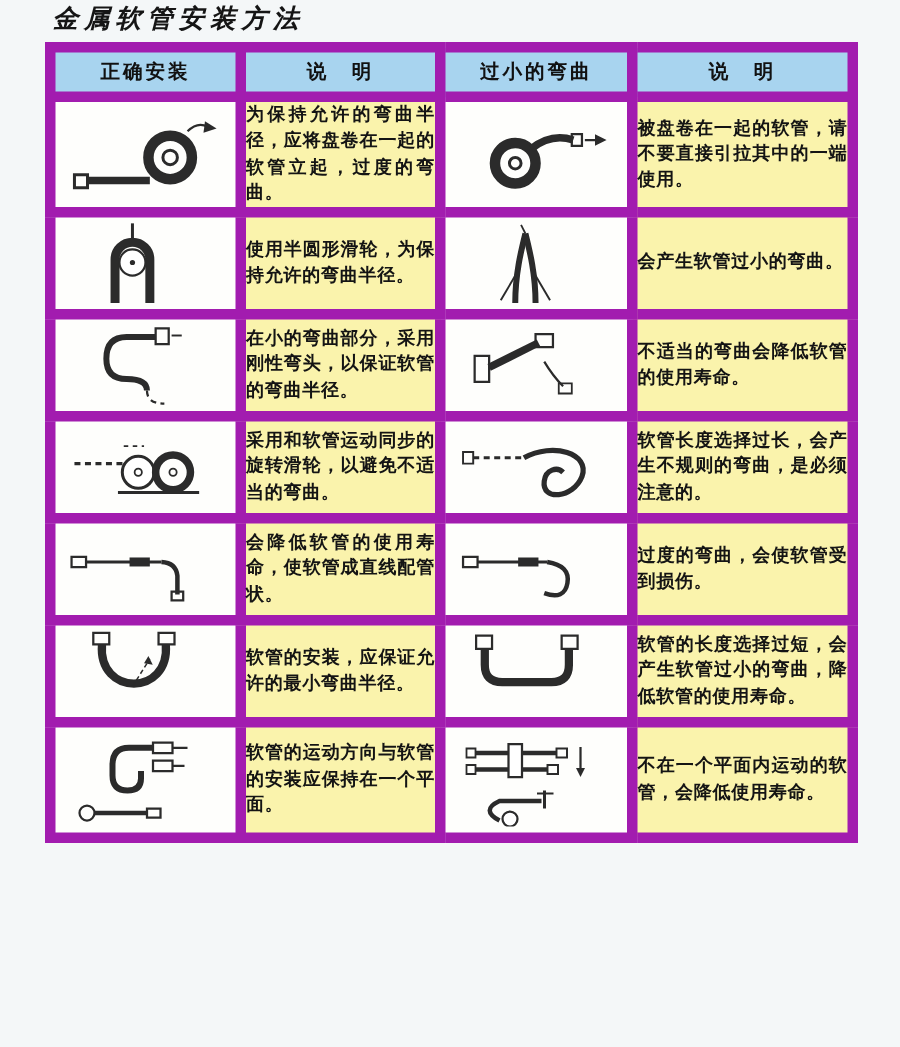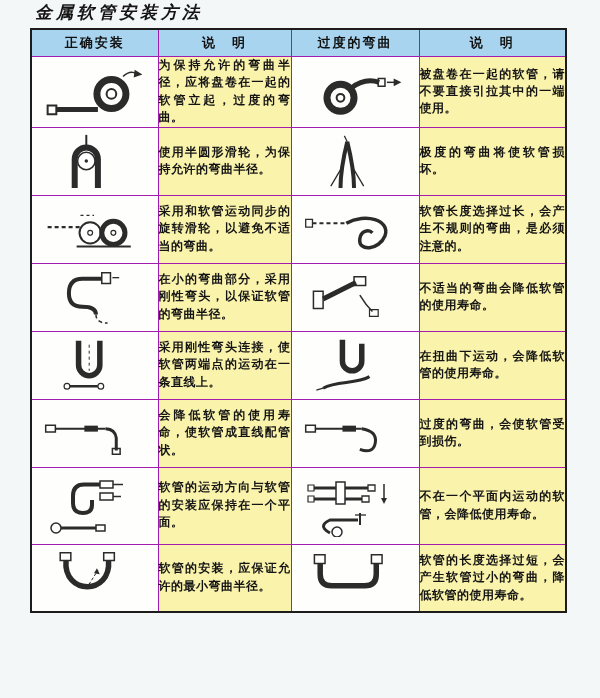--- a/index.html
+++ b/index.html
@@ -31,21 +31,21 @@
   table.install {
     position: absolute;
     left: 30px;
     top: 28px;
     width: 535px;
     border-collapse: collapse;
     table-layout: fixed;
     border: 2px solid #1c1c1c;
   }
   table.install th, table.install td {
-    border: 1px solid #a21caf;
+    border: 7px solid #a21caf;
     padding: 0;
   }
   th.hdr {
     background: #a8d4ef;
     height: 26px;
     font-size: 13px;
     font-weight: bold;
     color: #111;
     text-align: center;
     letter-spacing: 2px;
@@ -82,21 +82,21 @@
     <colgroup>
       <col style="width:127px">
         <col style="width:133px">
         <col style="width:128px">
         <col style="width:147px">
     </colgroup>
     <thead>
       <tr>
         <th class="hdr">正确安装</th>
         <th class="hdr">说　明</th>
-        <th class="hdr">过度的弯曲</th>
+        <th class="hdr">过小的弯曲</th>
         <th class="hdr">说　明</th>
       </tr>
     </thead>
     <tbody>
 
       <tr class="row r1">
         <td class="img-cell">
           <svg class="illus" width="110" height="58" viewBox="0 0 110 60" fill="none" stroke="#2b2b2b">
             <rect x="6" y="44" width="9" height="9" stroke-width="2"></rect>
             <line x1="15" y1="48" x2="58" y2="48" stroke-width="5"></line>
@@ -132,21 +132,43 @@
         <td class="desc-cell">使用半圆形滑轮，为保持允许的弯曲半径。</td>
         <td class="img-cell">
           <svg class="illus" width="110" height="58" viewBox="0 0 110 60" fill="none" stroke="#2b2b2b">
             <path d="M40 58 C40 38 44 22 47 10" stroke-width="4"></path>
             <path d="M54 58 C54 38 50 22 47 10" stroke-width="4"></path>
             <line x1="30" y1="56" x2="43" y2="34" stroke-width="1.3"></line>
             <line x1="64" y1="56" x2="51" y2="34" stroke-width="1.3"></line>
             <path d="M44 4 l3 6" stroke-width="1.2"></path>
           </svg>
         </td>
-        <td class="desc-cell">极度的弯曲将使软管损坏。</td>
+        <td class="desc-cell">会产生软管过小的弯曲。</td>
+      </tr>
+
+      <tr class="row">
+        <td class="img-cell">
+          <svg class="illus" width="110" height="58" viewBox="0 0 110 60" fill="none" stroke="#2b2b2b">
+            <rect x="62" y="5" width="9" height="11" stroke-width="1.5"></rect>
+            <path d="M62 11 H42 Q28 11 28 26 Q28 40 42 40 Q56 40 56 48" stroke-width="4"></path>
+            <path d="M56 48 Q56 57 68 57" stroke-width="1.5" stroke-dasharray="4 3"></path>
+            <line x1="73" y1="10" x2="80" y2="10" stroke-width="1.3"></line>
+          </svg>
+        </td>
+        <td class="desc-cell">在小的弯曲部分，采用刚性弯头，以保证软管的弯曲半径。</td>
+        <td class="img-cell">
+          <svg class="illus" width="110" height="58" viewBox="0 0 110 60" fill="none" stroke="#2b2b2b">
+            <rect x="12" y="24" width="10" height="18" stroke-width="1.5"></rect>
+            <path d="M22 32 L56 15" stroke-width="5"></path>
+            <rect x="54" y="9" width="12" height="9" stroke-width="1.5"></rect>
+            <path d="M60 28 Q66 38 73 45" stroke-width="1.5"></path>
+            <rect x="70" y="43" width="9" height="7" stroke-width="1.2"></rect>
+          </svg>
+        </td>
+        <td class="desc-cell">不适当的弯曲会降低软管的使用寿命。</td>
       </tr>
 
       <tr class="row">
         <td class="img-cell">
           <svg class="illus" width="110" height="58" viewBox="0 0 110 60" fill="none" stroke="#2b2b2b">
             <line x1="6" y1="28" x2="40" y2="28" stroke-width="2.2" stroke-dasharray="4 3"></line>
             <line x1="40" y1="16" x2="54" y2="16" stroke-width="1.2" stroke-dasharray="3 3"></line>
             <circle cx="50" cy="34" r="11" stroke-width="2" fill="#ffffff"></circle>
             <circle cx="50" cy="34" r="2.5" stroke-width="1.2"></circle>
             <circle cx="74" cy="34" r="12" stroke-width="5"></circle>
@@ -158,63 +180,21 @@
         <td class="img-cell">
           <svg class="illus" width="110" height="58" viewBox="0 0 110 60" fill="none" stroke="#2b2b2b">
             <rect x="4" y="20" width="7" height="8" stroke-width="1.3"></rect>
             <line x1="11" y1="24" x2="46" y2="24" stroke-width="2" stroke-dasharray="4 3"></line>
             <path d="M46 24 C66 13 92 21 86 37 C80 52 58 54 60 40 C61 32 69 30 73 34" stroke-width="3.5"></path>
           </svg>
         </td>
         <td class="desc-cell">软管长度选择过长，会产生不规则的弯曲，是必须注意的。</td>
       </tr>
 
-      <tr class="row">
-        <td class="img-cell">
-          <svg class="illus" width="110" height="58" viewBox="0 0 110 60" fill="none" stroke="#2b2b2b">
-            <rect x="62" y="5" width="9" height="11" stroke-width="1.5"></rect>
-            <path d="M62 11 H42 Q28 11 28 26 Q28 40 42 40 Q56 40 56 48" stroke-width="4"></path>
-            <path d="M56 48 Q56 57 68 57" stroke-width="1.5" stroke-dasharray="4 3"></path>
-            <line x1="73" y1="10" x2="80" y2="10" stroke-width="1.3"></line>
-          </svg>
-        </td>
-        <td class="desc-cell">在小的弯曲部分，采用刚性弯头，以保证软管的弯曲半径。</td>
-        <td class="img-cell">
-          <svg class="illus" width="110" height="58" viewBox="0 0 110 60" fill="none" stroke="#2b2b2b">
-            <rect x="12" y="24" width="10" height="18" stroke-width="1.5"></rect>
-            <path d="M22 32 L56 15" stroke-width="5"></path>
-            <rect x="54" y="9" width="12" height="9" stroke-width="1.5"></rect>
-            <path d="M60 28 Q66 38 73 45" stroke-width="1.5"></path>
-            <rect x="70" y="43" width="9" height="7" stroke-width="1.2"></rect>
-          </svg>
-        </td>
-        <td class="desc-cell">不适当的弯曲会降低软管的使用寿命。</td>
-      </tr>
-
-
-      <tr class="row">
-        <td class="img-cell">
-          <svg class="illus" width="110" height="58" viewBox="0 0 110 60" fill="none" stroke="#2b2b2b">
-            <path d="M38 5 V30 A11 11 0 0 0 60 30 V5" stroke-width="5.5"></path>
-            <line x1="49" y1="9" x2="49" y2="36" stroke-width="1" stroke-dasharray="3 3"></line>
-            <circle cx="26" cy="52" r="3" stroke-width="1.2"></circle>
-            <line x1="29" y1="52" x2="58" y2="52" stroke-width="2.5"></line>
-            <circle cx="61" cy="52" r="3" stroke-width="1.2"></circle>
-          </svg>
-        </td>
-        <td class="desc-cell">采用刚性弯头连接，使软管两端点的运动在一条直线上。</td>
-        <td class="img-cell">
-          <svg class="illus" width="110" height="58" viewBox="0 0 110 60" fill="none" stroke="#2b2b2b">
-            <path d="M42 4 V26 A10 10 0 0 0 62 26 V8" stroke-width="5.5"></path>
-            <path d="M22 54 C36 46 56 50 70 42" stroke-width="3"></path>
-            <path d="M15 56 l7 -2" stroke-width="1.2"></path>
-          </svg>
-        </td>
-        <td class="desc-cell">在扭曲下运动，会降低软管的使用寿命。</td>
-      </tr>
+
 
       <tr class="row">
         <td class="img-cell">
           <svg class="illus" width="110" height="58" viewBox="0 0 110 60" fill="none" stroke="#2b2b2b">
             <rect x="4" y="22" width="10" height="7" stroke-width="1.5"></rect>
             <line x1="14" y1="25.5" x2="66" y2="25.5" stroke-width="2"></line>
             <line x1="44" y1="25.5" x2="58" y2="25.5" stroke-width="6"></line>
             <path d="M66 25.5 Q76 26 77 35 L77 48" stroke-width="3"></path>
             <rect x="73" y="46" width="8" height="6" stroke-width="1.5"></rect>
           </svg>
@@ -222,20 +202,41 @@
         <td class="desc-cell">会降低软管的使用寿命，使软管成直线配管状。</td>
         <td class="img-cell">
           <svg class="illus" width="110" height="58" viewBox="0 0 110 60" fill="none" stroke="#2b2b2b">
             <rect x="4" y="22" width="10" height="7" stroke-width="1.5"></rect>
             <line x1="14" y1="25.5" x2="62" y2="25.5" stroke-width="2"></line>
             <line x1="42" y1="25.5" x2="56" y2="25.5" stroke-width="6"></line>
             <path d="M62 25.5 Q78 28 76 40 Q74 52 60 47" stroke-width="3"></path>
           </svg>
         </td>
         <td class="desc-cell">过度的弯曲，会使软管受到损伤。</td>
+      </tr>
+
+      <tr class="row">
+        <td class="img-cell">
+          <svg class="illus" width="110" height="58" viewBox="0 0 110 60" fill="none" stroke="#2b2b2b">
+            <rect x="19" y="4" width="11" height="8" stroke-width="1.5"></rect>
+            <rect x="64" y="4" width="11" height="8" stroke-width="1.5"></rect>
+            <path d="M25 12 C22 48 72 48 69 12" stroke-width="5.5"></path>
+            <path d="M46 41 L58 22" stroke-width="1" stroke-dasharray="3 2"></path>
+            <polygon points="57,20 60,26 54,25" fill="#2b2b2b" stroke="none"></polygon>
+          </svg>
+        </td>
+        <td class="desc-cell">软管的安装，应保证允许的最小弯曲半径。</td>
+        <td class="img-cell">
+          <svg class="illus" width="110" height="58" viewBox="0 0 110 60" fill="none" stroke="#2b2b2b">
+            <rect x="13" y="6" width="11" height="9" stroke-width="1.5"></rect>
+            <rect x="72" y="6" width="11" height="9" stroke-width="1.5"></rect>
+            <path d="M19 15 V26 Q19 38 31 38 H65 Q77 38 77 26 V15" stroke-width="5.5"></path>
+          </svg>
+        </td>
+        <td class="desc-cell">软管的长度选择过短，会产生软管过小的弯曲，降低软管的使用寿命。</td>
       </tr>
 
       <tr class="row r9">
         <td class="img-cell">
           <svg class="illus" width="110" height="62" viewBox="0 0 110 62" fill="none" stroke="#2b2b2b">
             <rect x="60" y="6" width="13" height="7" stroke-width="1.5"></rect>
             <line x1="73" y1="9.5" x2="83" y2="9.5" stroke-width="1.5"></line>
             <rect x="60" y="18" width="13" height="7" stroke-width="1.5"></rect>
             <line x1="73" y1="21.5" x2="81" y2="21.5" stroke-width="1.5"></line>
             <path d="M60 9.5 H44 Q33 9.5 33 21 V28 Q33 38 43 38 Q52 38 52 30 V25" stroke-width="4"></path>
@@ -260,36 +261,15 @@
             <polygon points="81,23 87,23 84,29" fill="#2b2b2b" stroke="none"></polygon>
             <path d="M30 58 Q17 51 30 45 H58" stroke-width="3"></path>
             <circle cx="37" cy="57" r="5" stroke-width="1.5" fill="#ffffff"></circle>
             <line x1="60" y1="38" x2="60" y2="50" stroke-width="2"></line>
             <line x1="55" y1="40" x2="66" y2="40" stroke-width="1.3"></line>
           </svg>
         </td>
         <td class="desc-cell">不在一个平面内运动的软管，会降低使用寿命。</td>
       </tr>
 
-      <tr class="row">
-        <td class="img-cell">
-          <svg class="illus" width="110" height="58" viewBox="0 0 110 60" fill="none" stroke="#2b2b2b">
-            <rect x="19" y="4" width="11" height="8" stroke-width="1.5"></rect>
-            <rect x="64" y="4" width="11" height="8" stroke-width="1.5"></rect>
-            <path d="M25 12 C22 48 72 48 69 12" stroke-width="5.5"></path>
-            <path d="M46 41 L58 22" stroke-width="1" stroke-dasharray="3 2"></path>
-            <polygon points="57,20 60,26 54,25" fill="#2b2b2b" stroke="none"></polygon>
-          </svg>
-        </td>
-        <td class="desc-cell">软管的安装，应保证允许的最小弯曲半径。</td>
-        <td class="img-cell">
-          <svg class="illus" width="110" height="58" viewBox="0 0 110 60" fill="none" stroke="#2b2b2b">
-            <rect x="13" y="6" width="11" height="9" stroke-width="1.5"></rect>
-            <rect x="72" y="6" width="11" height="9" stroke-width="1.5"></rect>
-            <path d="M19 15 V26 Q19 38 31 38 H65 Q77 38 77 26 V15" stroke-width="5.5"></path>
-          </svg>
-        </td>
-        <td class="desc-cell">软管的长度选择过短，会产生软管过小的弯曲，降低软管的使用寿命。</td>
-      </tr>
-
     </tbody>
   </table>
 </div>
 
 </body></html>

